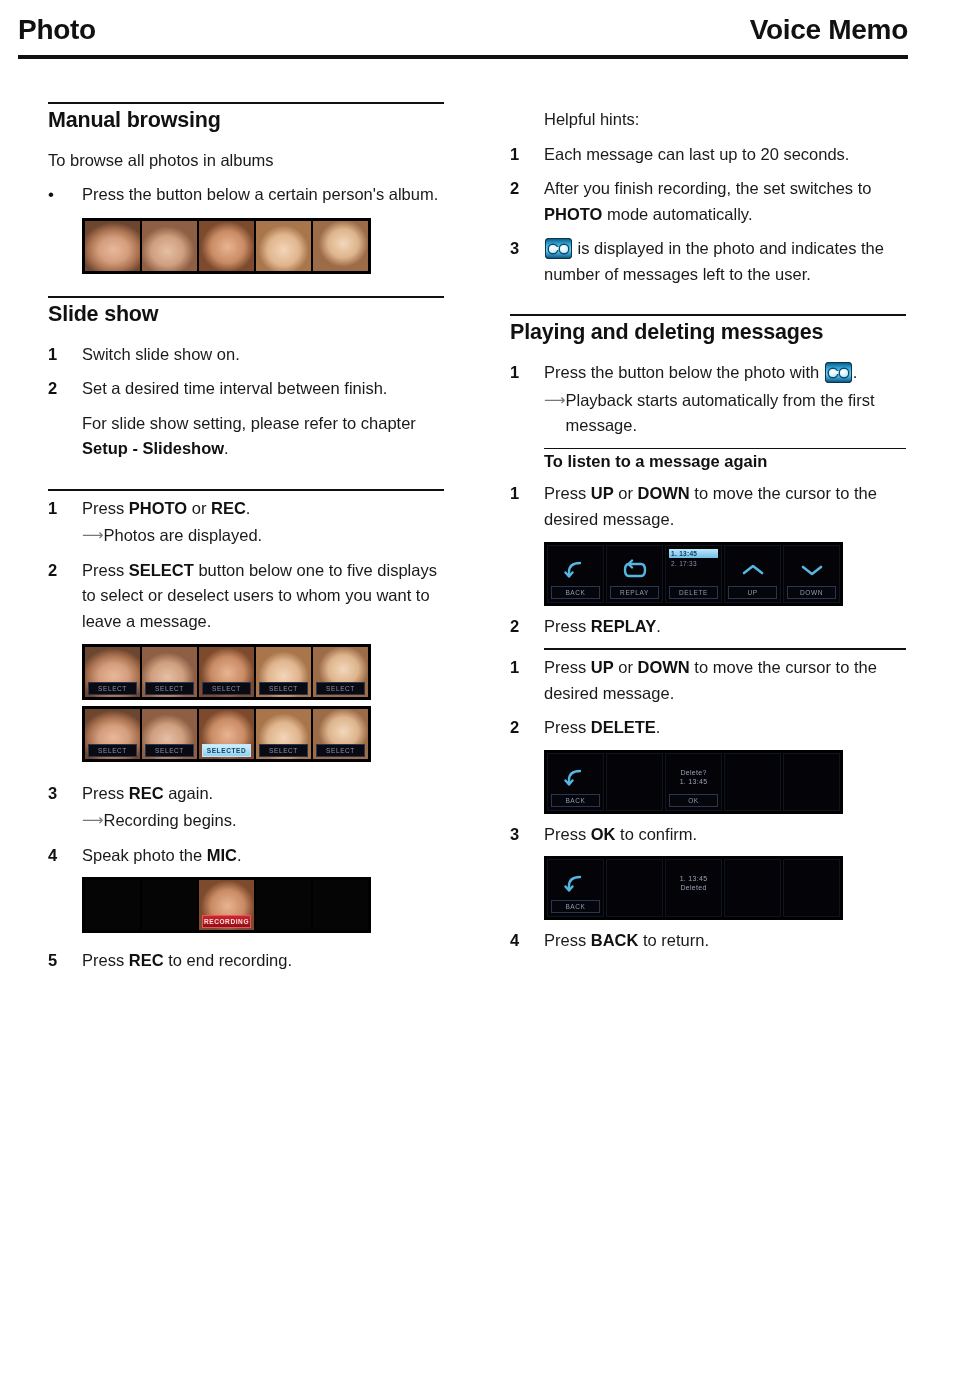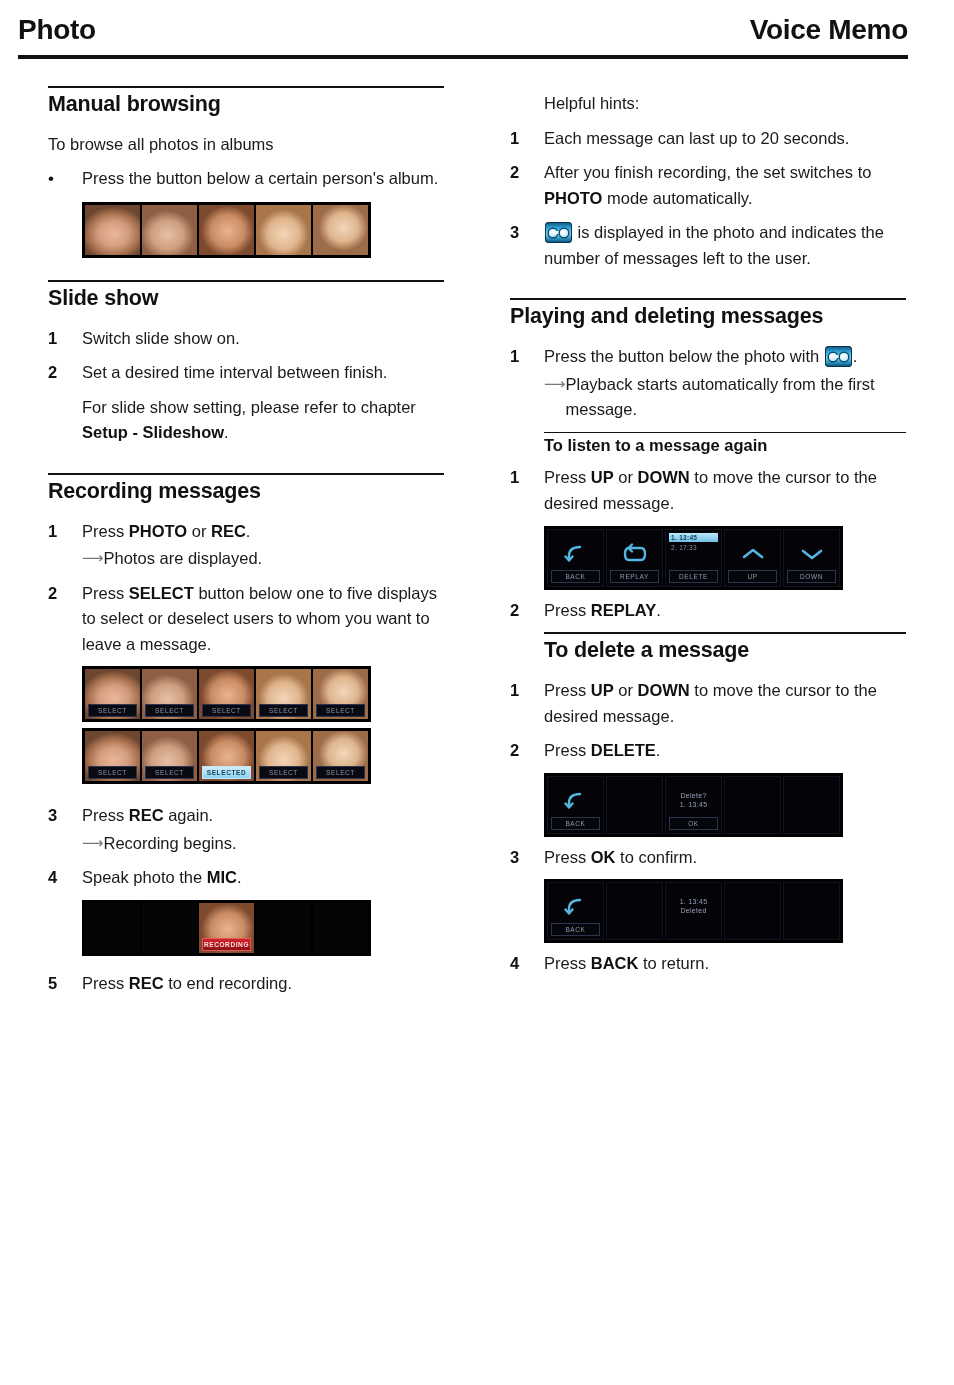--- a/index.html
+++ b/index.html
@@ -18,21 +18,21 @@
     display:flex;justify-content:space-between;align-items:flex-end;
   }
   .header .h-title{
     font-size:28px;font-weight:bold;letter-spacing:-0.3px;color:#111;
   }
   .header-rule{
     position:absolute;left:18px;top:55px;width:890px;height:4px;background:#111;
   }
 
   
-  .col{position:absolute;top:86px;width:400px;}
+  .col{position:absolute;top:102px;width:400px;}
   .col-left{left:48px;}
   .col-right{left:510px;}
 
   
   .sec{margin-bottom:0;}
   .sec-rule{height:2px;background:#111;width:396px;margin:0 0 4px 0;}
   h2.sec-title{
     font-size:21.5px;font-weight:bold;margin:0 0 14px 0;letter-spacing:-0.2px;
     color:#111;line-height:1.2;
   }
@@ -236,21 +236,20 @@
       <div class="row">
         <div class="marker blank"></div>
         <div class="txt"><span>For slide show setting, please refer to chapter </span><b>Setup - Slideshow</b><span>.</span></div>
       </div>
     </div>
 
     <div class="spacer-18"></div>
 
     <div class="sec">
       <div class="sec-rule"></div>
-      <h2 class="sec-title">Recording messages</h2>
 
       <div class="row">
         <div class="marker">1</div>
         <div class="txt">
           <span>Press </span><b>PHOTO</b><span> or </span><b>REC</b><span>.</span>
           <div class="arrow-line">
             <div class="ar">⟶</div>
             <div class="ar-txt">Photos are displayed.</div>
           </div>
         </div>
@@ -455,21 +454,20 @@
         </div>
       </div>
 
       <div class="row">
         <div class="marker">2</div>
         <div class="txt"><span>Press </span><b>REPLAY</b><span>.</span></div>
       </div>
 
       <div style="margin-left:34px;">
         <div class="sec-rule" style="width:362px;height:2px;margin-bottom:4px;"></div>
-        <h2 class="sec-title">To delete a message</h2>
       </div>
 
       <div class="row">
         <div class="marker">1</div>
         <div class="txt"><span>Press </span><b>UP</b><span> or </span><b>DOWN</b><span> to move the cursor to the desired message.</span></div>
       </div>
 
       <div class="row">
         <div class="marker">2</div>
         <div class="txt"><span>Press </span><b>DELETE</b><span>.</span></div>

